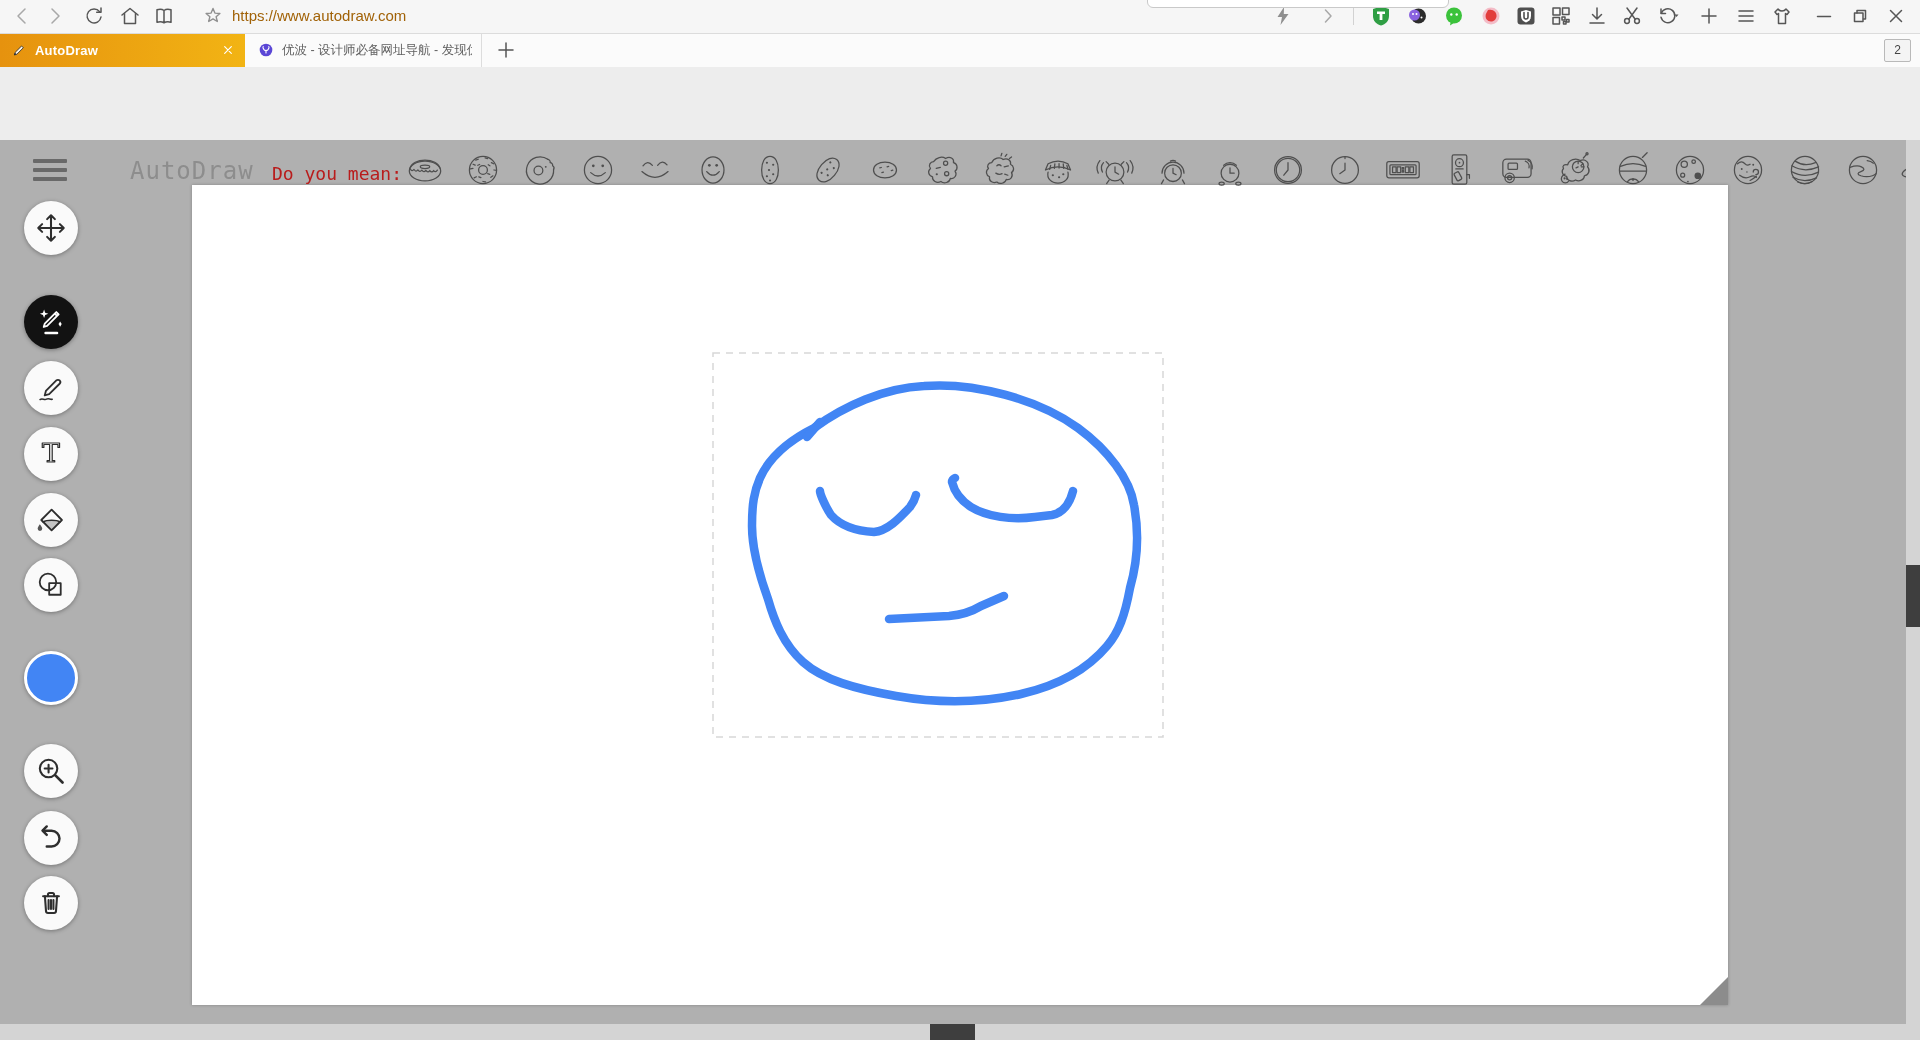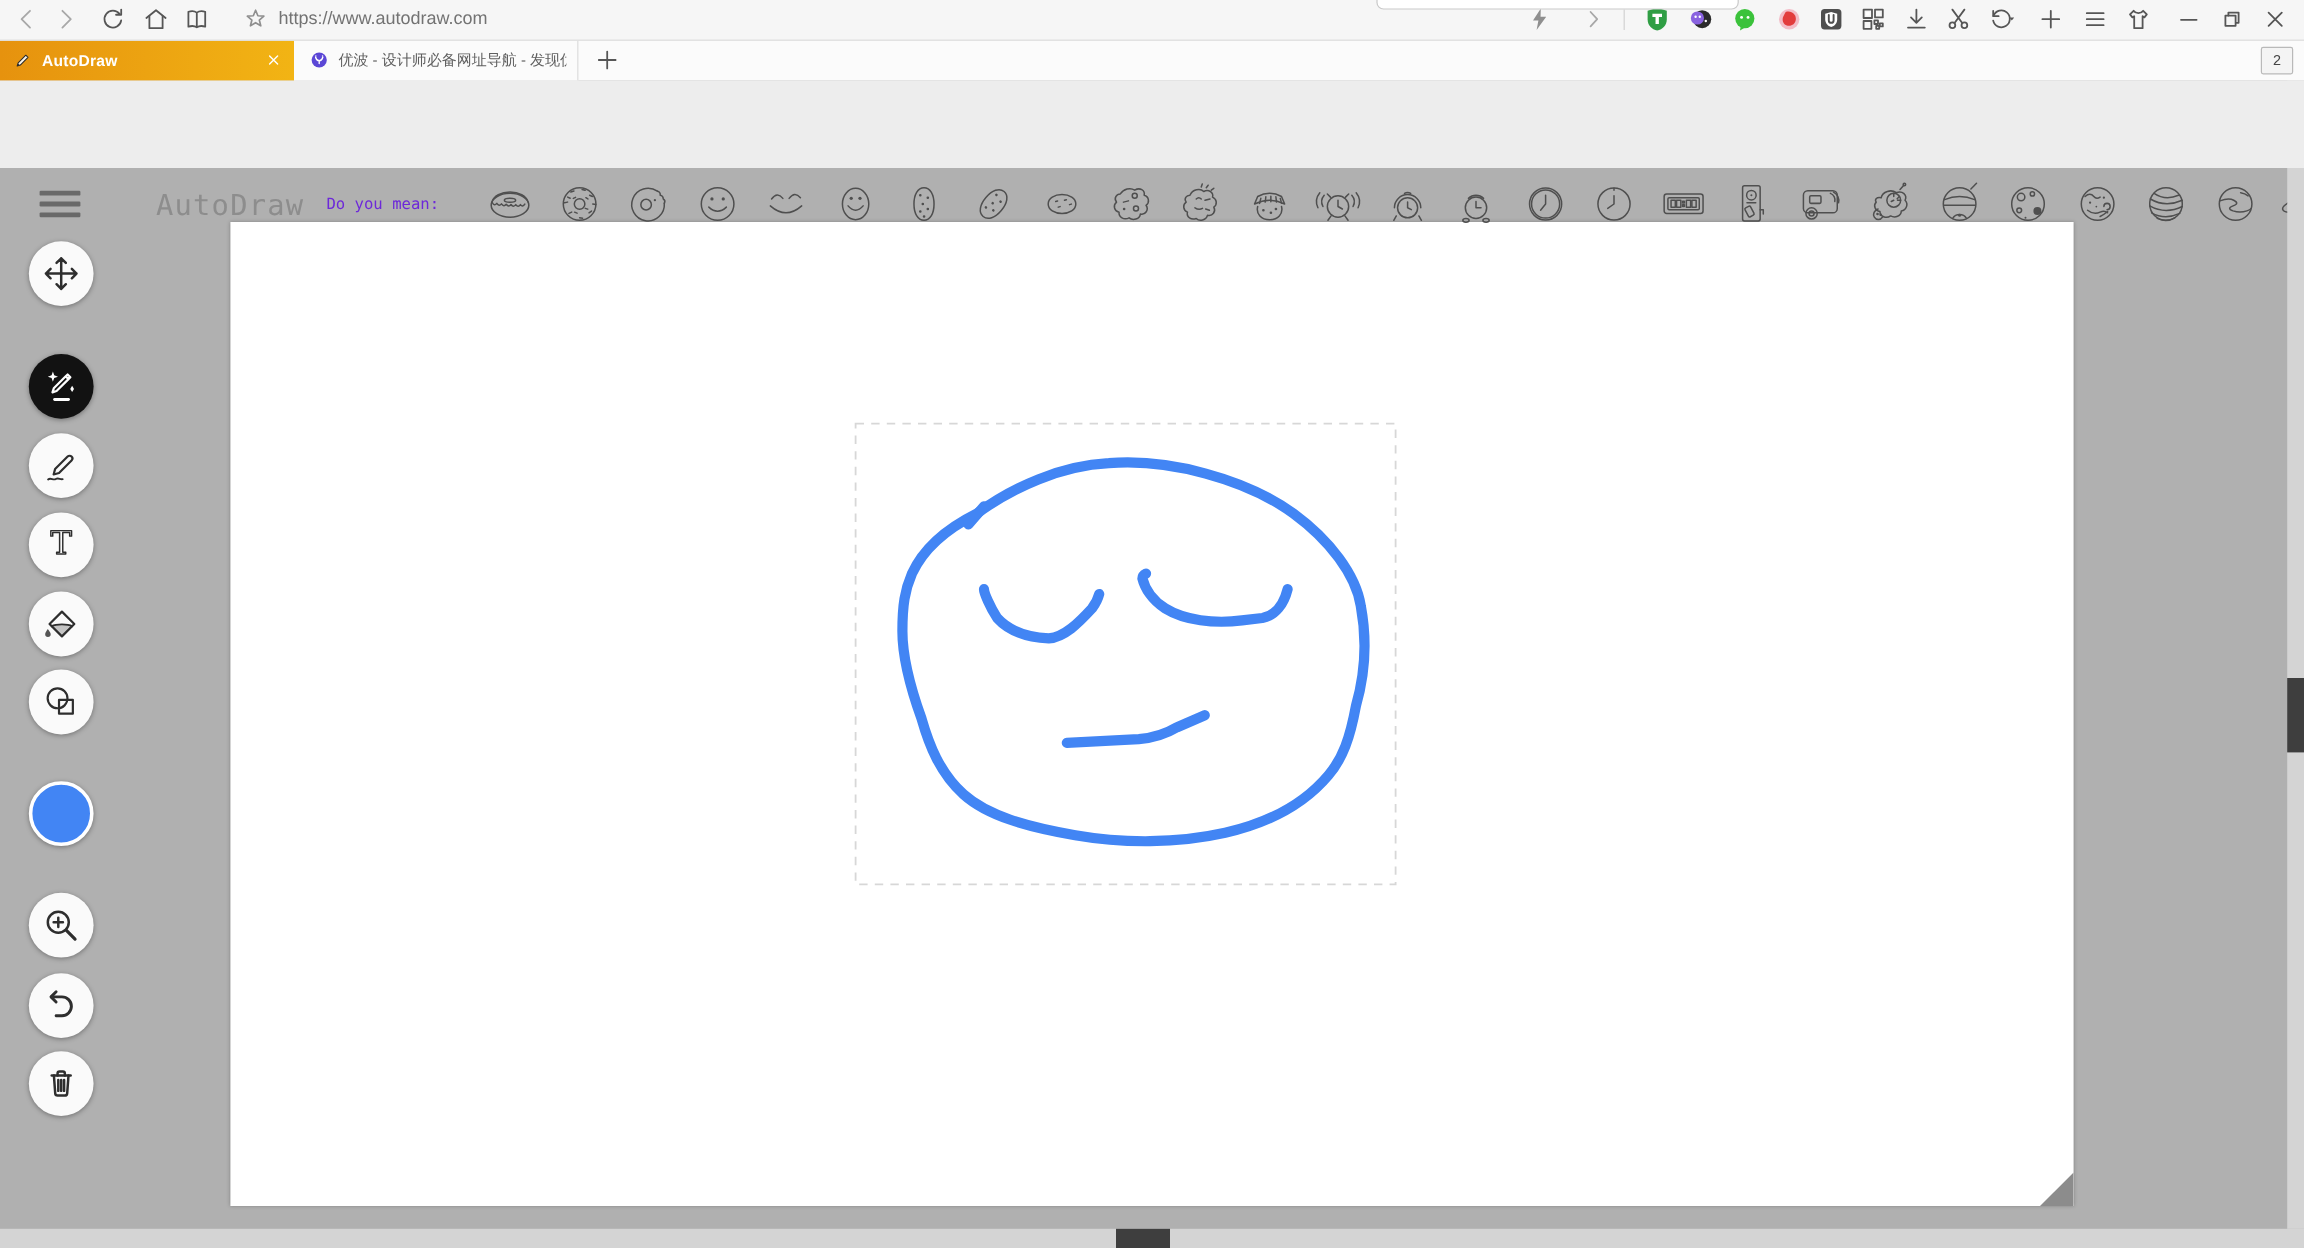--- a/index.html
+++ b/index.html
@@ -4,21 +4,21 @@
 <style>
   html,body{margin:0;padding:0;width:1920px;height:1040px;overflow:hidden;
     font-family:"Liberation Sans",sans-serif;background:#b0b0b0;position:relative}
   
   .navbar{position:absolute;left:0;top:0;width:1920px;height:33px;background:#f6f6f6;
     border-bottom:1px solid #dcdcdc;z-index:30}
   .nicon{position:absolute;top:4px;width:24px;height:24px}
   .nicon svg,.sug svg,.tbtn svg,.fav svg,.tclose svg{width:100%;height:100%;display:block}
   .icw svg *{fill:none;stroke:#565656;stroke-width:1.5;stroke-linecap:round;stroke-linejoin:round}
   .vsep{position:absolute;top:8px;width:1px;height:17px;background:#d2d2d2}
-  .urltext{position:absolute;left:232px;top:7px;font-size:15px;color:#737373}
+  .urltext{position:absolute;left:232px;top:7px;font-size:15px;color:#a16207}
   .artifact{position:absolute;left:1147px;top:-5px;width:300px;height:11px;background:#fff;
     border:1px solid #c9c9c9;border-radius:0 0 6px 6px;z-index:40}
   
   .tabrow{position:absolute;left:0;top:33px;width:1920px;height:34px;background:#fbfbfb;z-index:20}
   .tab1{position:absolute;left:0;top:0;width:245px;height:34px;
     display:flex;align-items:center;overflow:hidden}
   .tab1 .title{color:#fff;font-size:13px;font-weight:bold;margin-left:8px;letter-spacing:.2px}
   .fav{width:16px;height:16px;margin-left:11px;flex:none}
   .tclose{position:absolute;right:9px;top:9px;width:16px;height:16px}
   .tab2{position:absolute;left:245px;top:0;width:236px;height:34px;background:#fbfbfb;
@@ -29,21 +29,21 @@
   .tabcount{position:absolute;left:1884px;top:6px;width:25px;height:21px;border:1px solid #b9b9b9;
     background:#f4f4f4;border-radius:2px;font-size:12px;color:#444;text-align:center;line-height:21px}
   
   .appheader{position:absolute;left:0;top:67px;width:1920px;height:73px;background:#ededed;z-index:10}
   .burger{position:absolute;left:33px;top:92px;width:34px;height:22px;display:flex;
     flex-direction:column;justify-content:space-between;cursor:pointer}
   .burger i{display:block;height:4px;background:#696969;border-radius:1px}
   .apptitle{position:absolute;left:130px;top:90px;font-family:"DejaVu Sans Mono",monospace;
     font-size:24px;color:#8d8d8d;letter-spacing:1px}
   .suglabel{position:absolute;left:272px;top:96px;font-family:"DejaVu Sans Mono",monospace;
-    font-size:13px;color:#6d28d9}
+    font-size:18px;color:#b91c1c}
   .sugrow{position:absolute;left:402px;top:80px;width:1504px;height:46px;overflow:hidden;
     display:flex;gap:11.5px}
   .sug{width:46px;height:46px;flex:none}
   .sug svg *{fill:none;stroke:#4f4f4f;stroke-width:1.2;stroke-linecap:round;stroke-linejoin:round}
   .sug svg .f{fill:#4f4f4f;stroke:none}
   .sug svg .d{stroke-width:2}
   
   .content{position:absolute;left:0;top:140px;width:1906px;height:884px;background:#b0b0b0}
   .canvas{position:absolute;left:192px;top:185px;width:1536px;height:820px;background:#fff;
     box-shadow:0 0 3px rgba(0,0,0,.25)}

